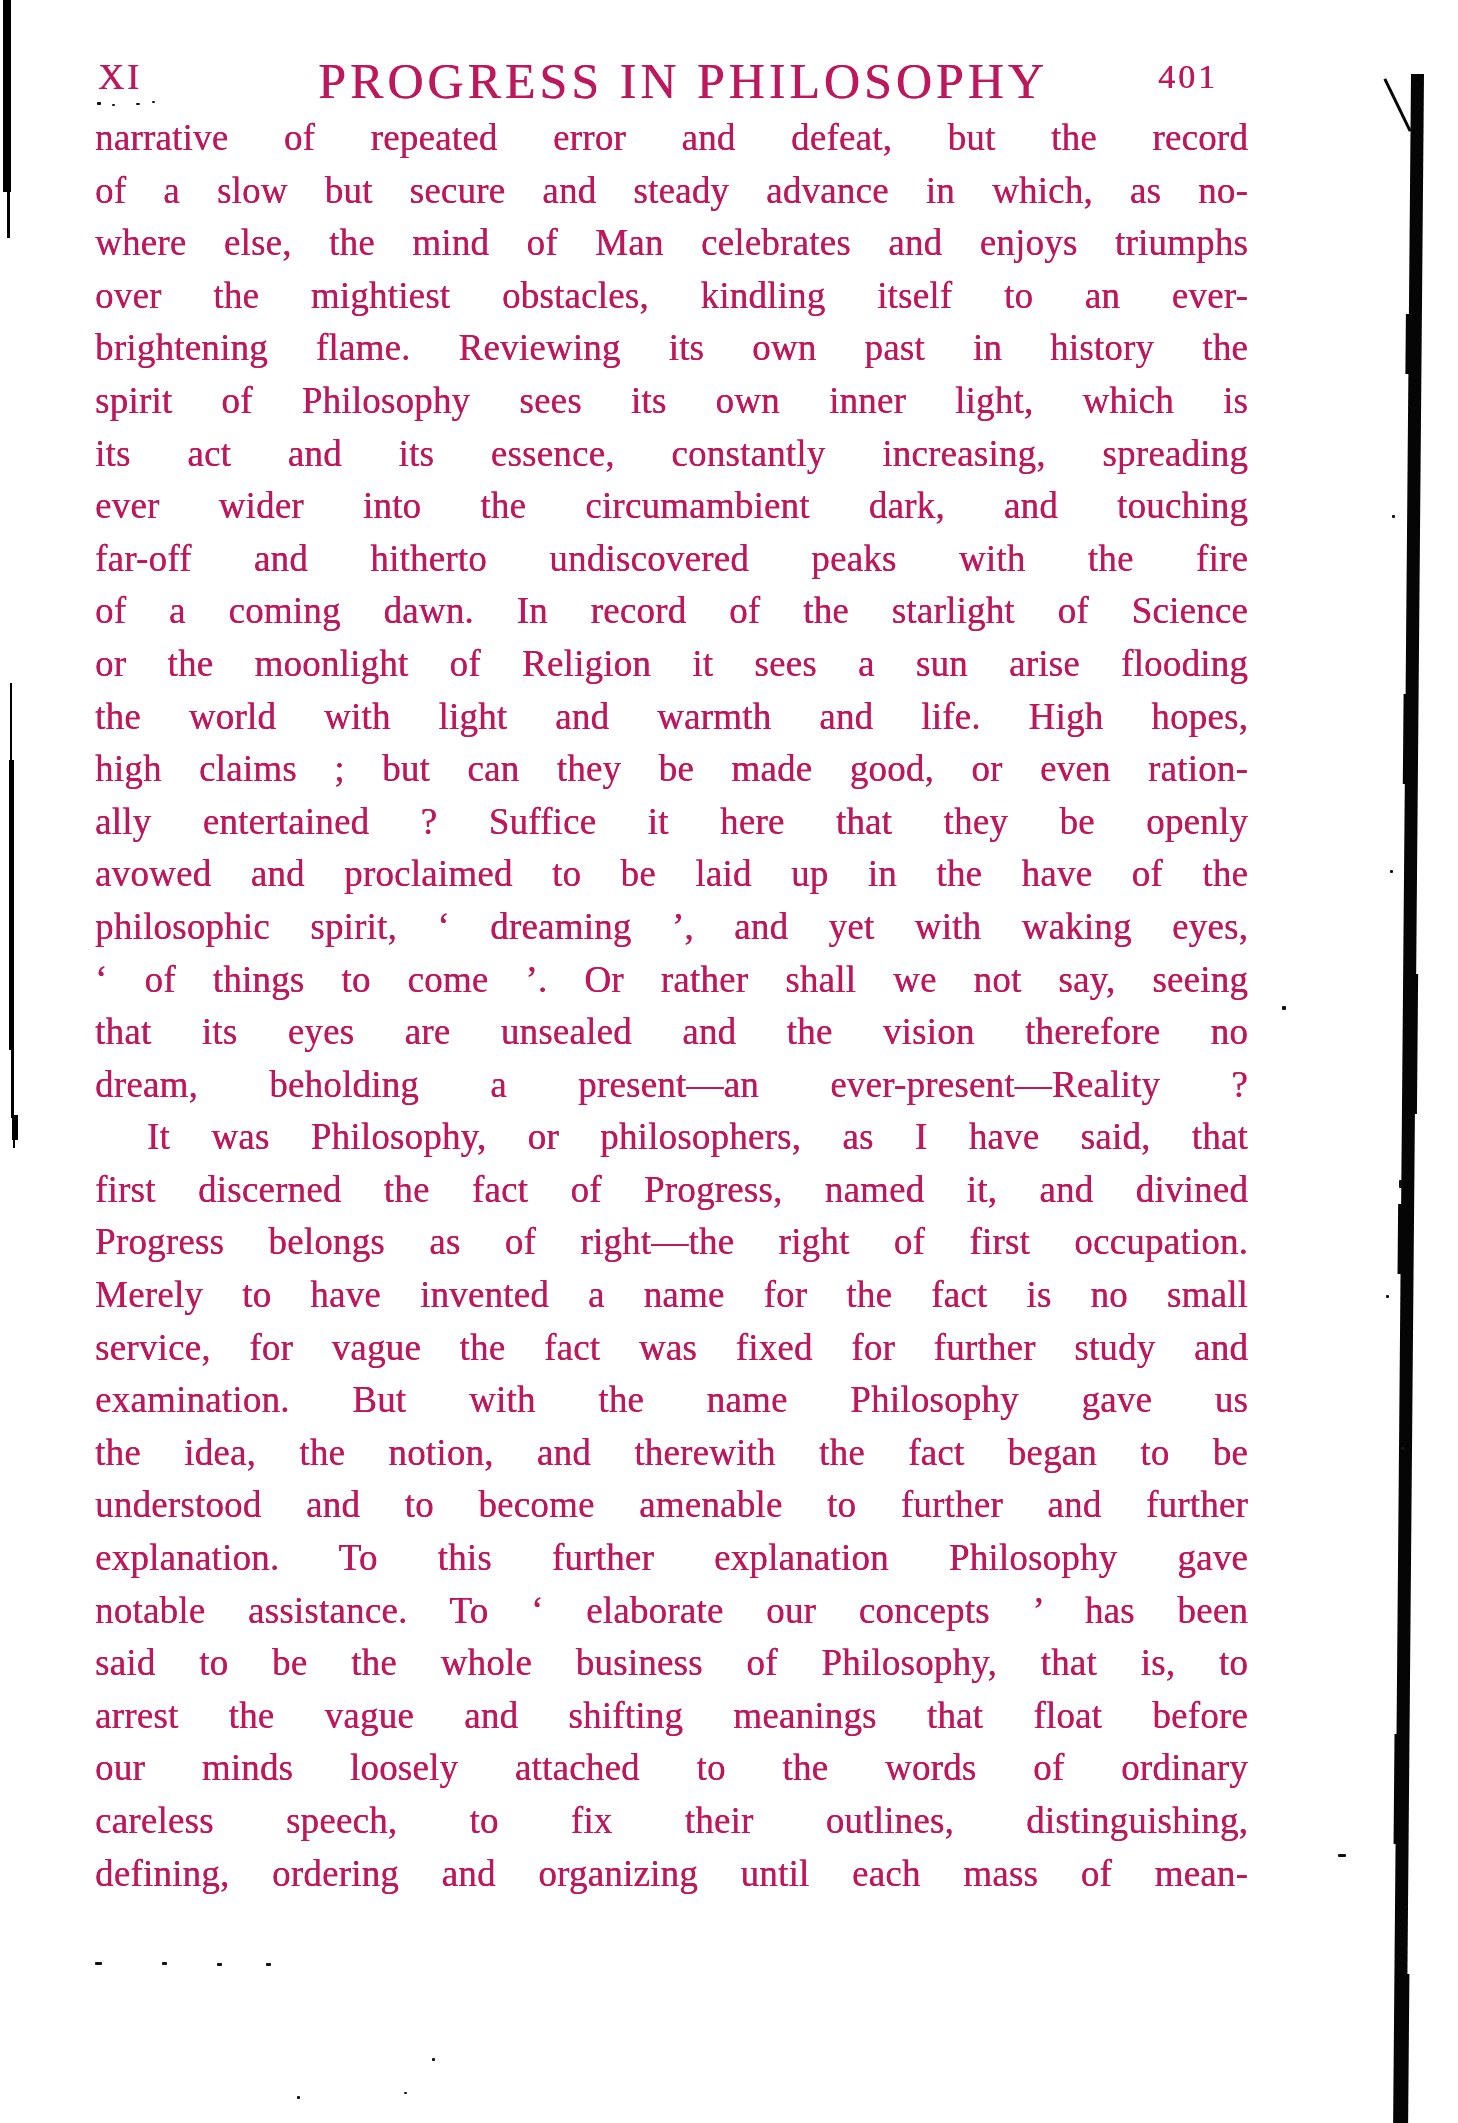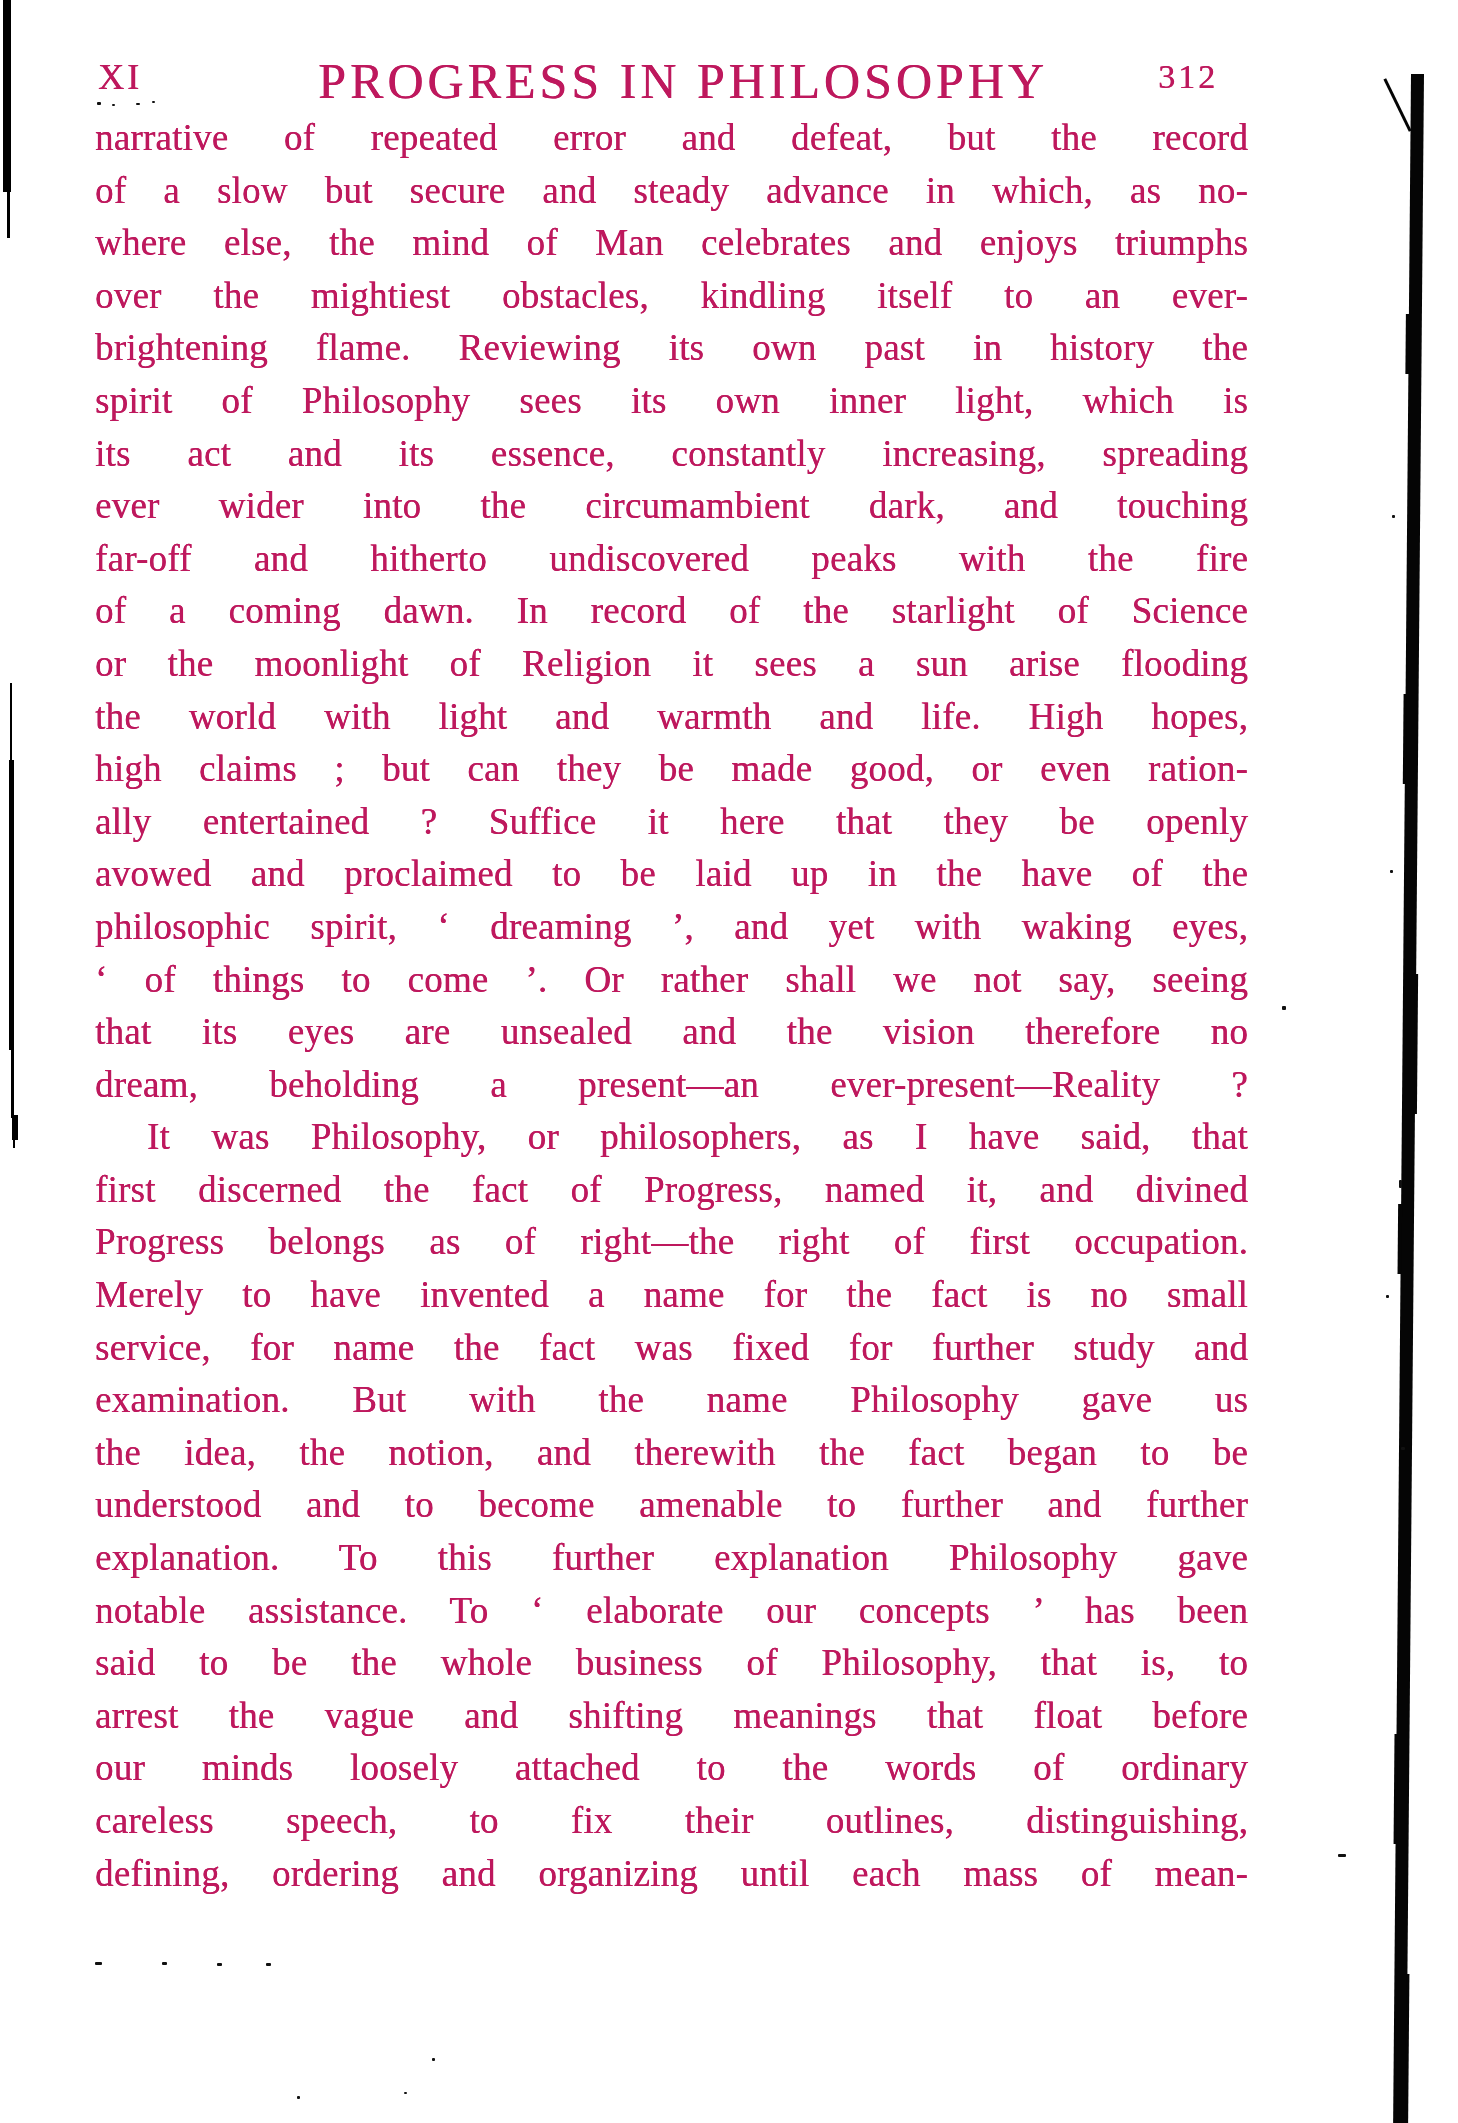--- a/index.html
+++ b/index.html
@@ -56,21 +56,21 @@
   .speck{position:absolute;background:#111;border-radius:1px;}
 </style>
 </head>
 <body>
 
 <div class="page">
 
   <div class="header">
     <span class="chapter">XI</span>
     <span class="title">PROGRESS IN PHILOSOPHY</span>
-    <span class="pagenum">312</span>
+    <span class="pagenum">401</span>
   </div>
 
   <div class="body-text">
       <div class="text-line">narrative of repeated error and defeat, but the record</div>
       <div class="text-line">of a slow but secure and steady advance in which, as no-</div>
       <div class="text-line">where else, the mind of Man celebrates and enjoys triumphs</div>
       <div class="text-line">over the mightiest obstacles, kindling itself to an ever-</div>
       <div class="text-line">brightening flame.  Reviewing its own past in history the</div>
       <div class="text-line">spirit of Philosophy sees its own inner light, which is</div>
       <div class="text-line">its act and its essence, constantly increasing, spreading</div>
@@ -83,21 +83,21 @@
       <div class="text-line">ally entertained ?  Suffice it here that they be openly</div>
       <div class="text-line">avowed and proclaimed to be laid up in the have of the</div>
       <div class="text-line">philosophic spirit, ‘ dreaming ’, and yet with waking eyes,</div>
       <div class="text-line">‘ of things to come ’.  Or rather shall we not say, seeing</div>
       <div class="text-line">that its eyes are unsealed and the vision therefore no</div>
       <div class="text-line">dream, beholding a present—an ever-present—Reality ?</div>
       <div class="text-line indent">It was Philosophy, or philosophers, as I have said, that</div>
       <div class="text-line">first discerned the fact of Progress, named it, and divined</div>
       <div class="text-line">Progress belongs as of right—the right of first occupation.</div>
       <div class="text-line">Merely to have invented a name for the fact is no small</div>
-      <div class="text-line">service, for name the fact was fixed for further study and</div>
+      <div class="text-line">service, for vague the fact was fixed for further study and</div>
       <div class="text-line">examination.  But with the name Philosophy gave us</div>
       <div class="text-line">the idea, the notion, and therewith the fact began to be</div>
       <div class="text-line">understood and to become amenable to further and further</div>
       <div class="text-line">explanation.  To this further explanation Philosophy gave</div>
       <div class="text-line">notable assistance.  To ‘ elaborate our concepts ’ has been</div>
       <div class="text-line">said to be the whole business of Philosophy, that is, to</div>
       <div class="text-line">arrest the vague and shifting meanings that float before</div>
       <div class="text-line">our minds loosely attached to the words of ordinary</div>
       <div class="text-line">careless speech, to fix their outlines, distinguishing,</div>
       <div class="text-line">defining, ordering and organizing until each mass of mean-</div>

